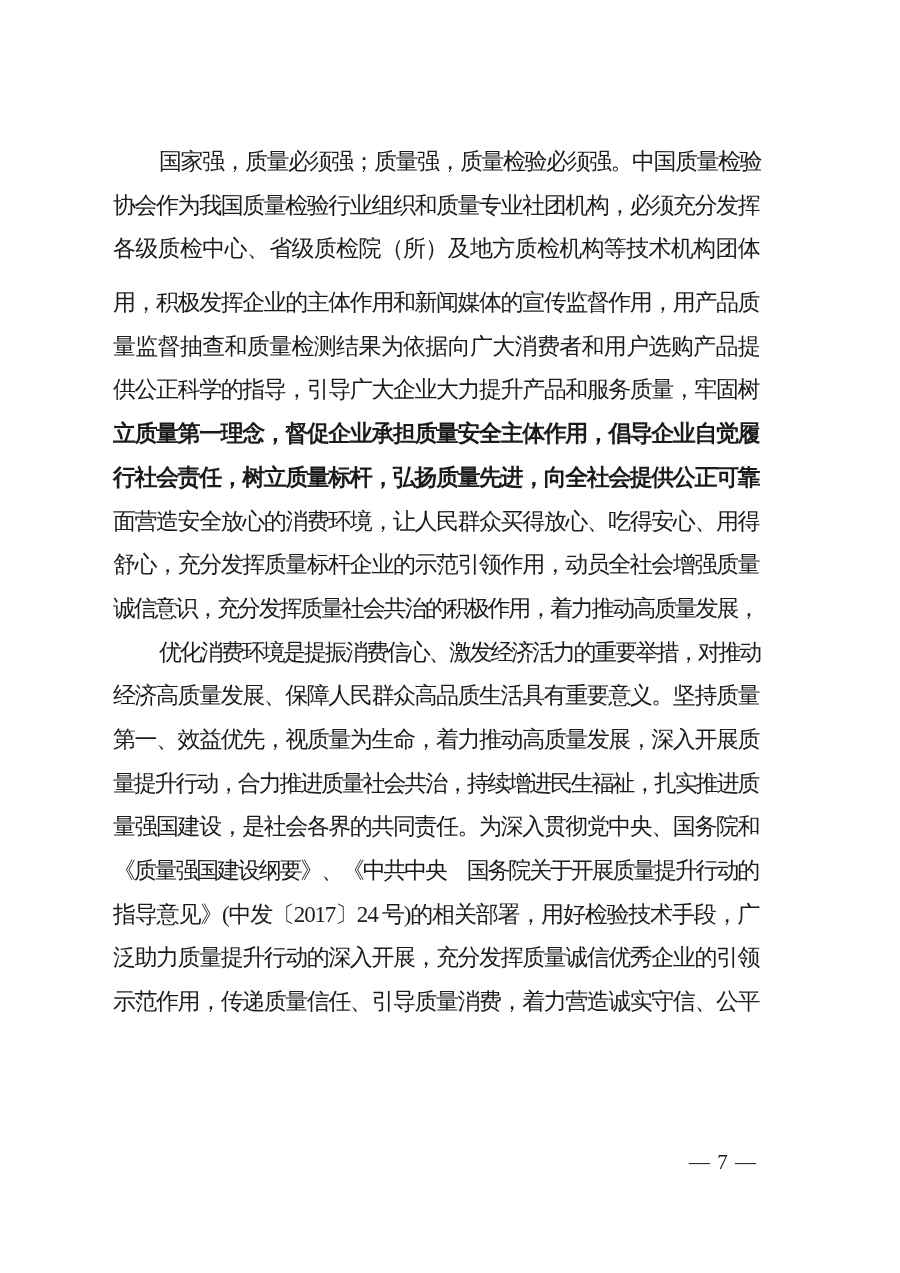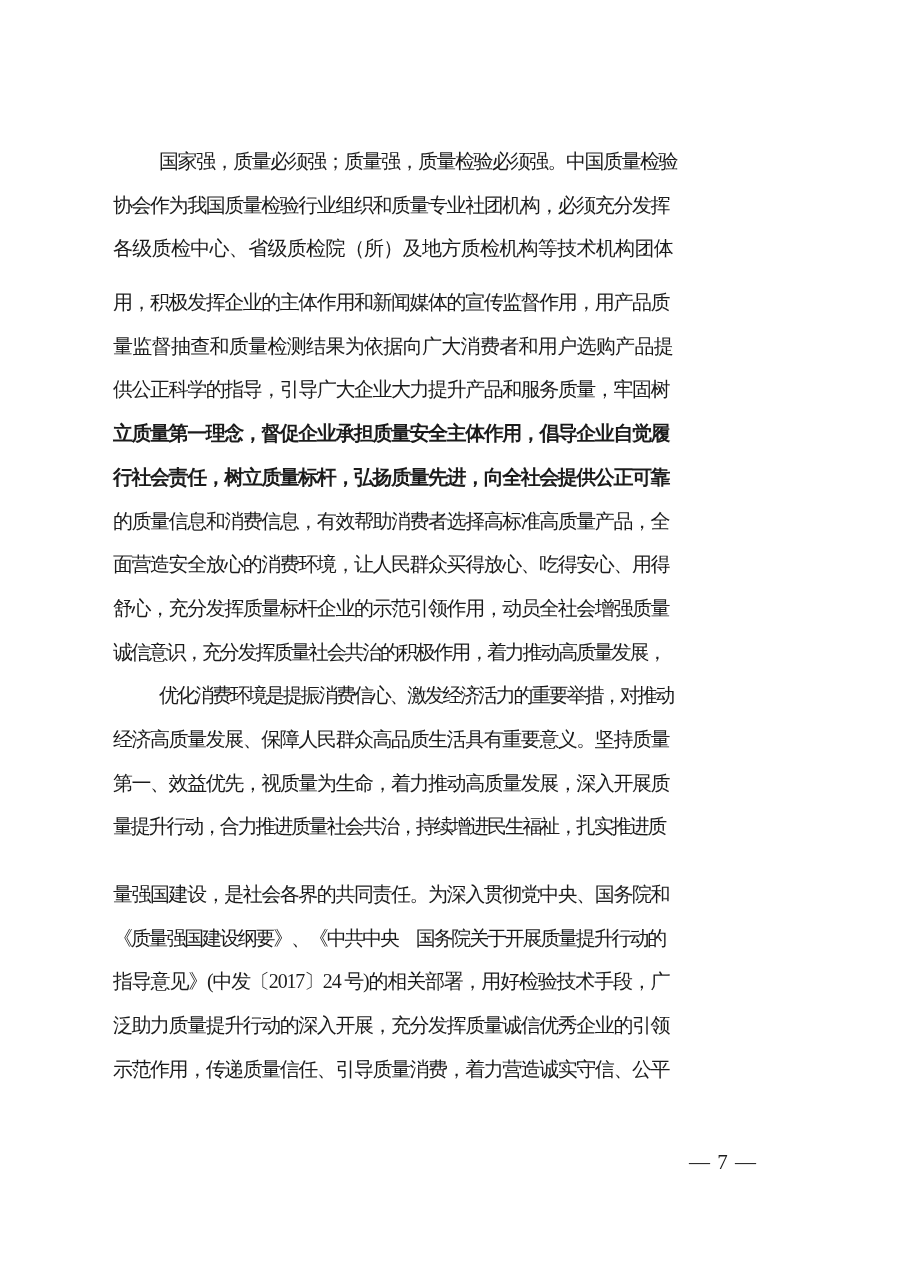--- a/index.html
+++ b/index.html
@@ -20,21 +20,21 @@
   }
   .text-block {
     position: absolute;
     left: 113px;
     top: 140px;
     width: 676px;
   }
   .line {
     height: 43.7px;
     line-height: 43.7px;
-    font-size: 20px;
+    font-size: 23px;
     white-space: nowrap;
     overflow: visible;
   }
   .line.indent {
     padding-left: 46px;
   }
   .page-number {
     position: absolute;
     top: 1148px;
     right: 143px;
@@ -51,28 +51,27 @@
 <div class="page">
   <div class="text-block" id="text-block">
       <div class="line indent" style="letter-spacing: -1.5px;"><span>国家强，质量必须强；质量强，质量检验必须强。中国质量检验</span></div>
       <div class="line" style="letter-spacing: -1.46667px;"><span>协会作为我国质量检验行业组织和质量专业社团机构，必须充分发挥</span></div>
       <div class="line" style="letter-spacing: -0.689655px;"><span>各级质检中心、省级质检院（所）及地方质检机构等技术机构团体</span></div>
       <div class="line" style="letter-spacing: -1.46667px; margin-top: 10px;"><span>用，积极发挥企业的主体作用和新闻媒体的宣传监督作用，用产品质</span></div>
       <div class="line" style="letter-spacing: -0.689655px;"><span>量监督抽查和质量检测结果为依据向广大消费者和用户选购产品提</span></div>
       <div class="line" style="letter-spacing: -1.46667px;"><span>供公正科学的指导，引导广大企业大力提升产品和服务质量，牢固树</span></div>
       <div class="line" style="letter-spacing: -1.46667px; font-weight: bold;"><span>立质量第一理念，督促企业承担质量安全主体作用，倡导企业自觉履</span></div>
       <div class="line" style="letter-spacing: -1.46667px; font-weight: bold;"><span>行社会责任，树立质量标杆，弘扬质量先进，向全社会提供公正可靠</span></div>
-      <div class="line" style="letter-spacing: -1.46667px;"><span>的质量信息和消费信息，有效帮助消费者选择高标准高质量产品，全</span></div>
       <div class="line" style="letter-spacing: -1.46667px;"><span>面营造安全放心的消费环境，让人民群众买得放心、吃得安心、用得</span></div>
       <div class="line" style="letter-spacing: -1.46667px;"><span>舒心，充分发挥质量标杆企业的示范引领作用，动员全社会增强质量</span></div>
       <div class="line" style="letter-spacing: -2.19355px;"><span>诚信意识，充分发挥质量社会共治的积极作用，着力推动高质量发展，</span></div>
       <div class="line indent" style="letter-spacing: -2.27586px;"><span>优化消费环境是提振消费信心、激发经济活力的重要举措，对推动</span></div>
       <div class="line" style="letter-spacing: -1.46667px;"><span>经济高质量发展、保障人民群众高品质生活具有重要意义。坚持质量</span></div>
       <div class="line" style="letter-spacing: -1.46667px;"><span>第一、效益优先，视质量为生命，着力推动高质量发展，深入开展质</span></div>
       <div class="line" style="letter-spacing: -2.19355px;"><span>量提升行动，合力推进质量社会共治，持续增进民生福祉，扎实推进质</span></div>
-      <div class="line" style="letter-spacing: -1.46667px; margin-top: 24px;"><span>量强国建设，是社会各界的共同责任。为深入贯彻党中央、国务院和</span></div>
+      <div class="line" style="letter-spacing: -1.46667px;"><span>量强国建设，是社会各界的共同责任。为深入贯彻党中央、国务院和</span></div>
       <div class="line" style="letter-spacing: -2.19355px;"><span>《质量强国建设纲要》、《中共中央　国务院关于开展质量提升行动的</span></div>
       <div class="line" style="letter-spacing: -1.19955px;"><span>指导意见》(中发〔2017〕24 号)的相关部署，用好检验技术手段，广</span></div>
       <div class="line" style="letter-spacing: -1.46667px;"><span>泛助力质量提升行动的深入开展，充分发挥质量诚信优秀企业的引领</span></div>
       <div class="line" style="letter-spacing: -1.46667px;"><span>示范作用，传递质量信任、引导质量消费，着力营造诚实守信、公平</span></div>
     </div>
   <div class="page-number">— 7 —</div>
 </div>
 
 </body></html>

